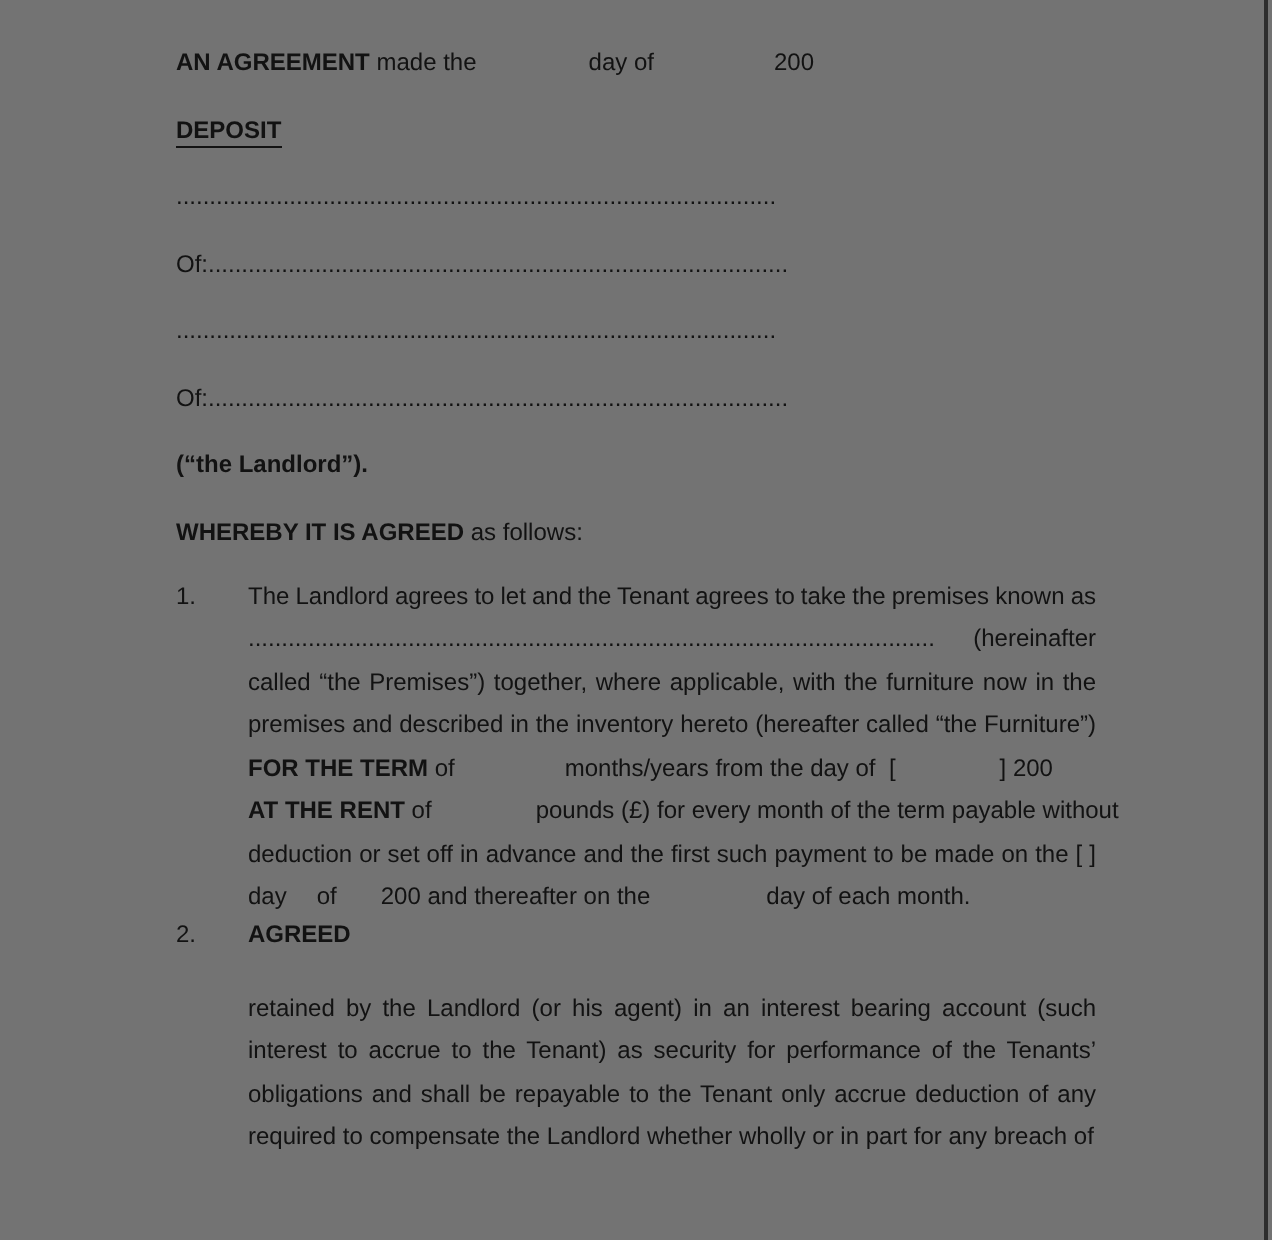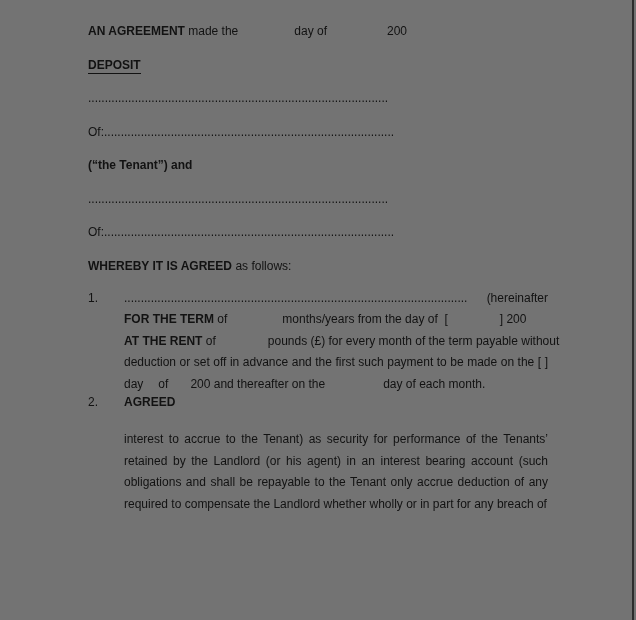--- a/index.html
+++ b/index.html
@@ -56,50 +56,53 @@
   <div class="content">
 
     <div class="tline"><span class="b">AN AGREEMENT</span> <span>made the</span><span class="sp" style="width:56px"></span><span>day of</span><span class="sp" style="width:60px"></span><span>200</span></div>
 
     <div class="tline"><span class="b u">DEPOSIT</span></div>
 
     <div class="tline"><span>..........................................................................................</span></div>
 
     <div class="tline"><span>Of:.......................................................................................</span></div>
 
-    <div class="tline"><span class="b">(“the Tenant”) and</span></div>
 
     <div class="tline"><span>..........................................................................................</span></div>
 
     <div class="tline"><span>Of:.......................................................................................</span></div>
 
+    <div class="tline"><span class="b">(“the Landlord”).</span></div>
 
     <div class="tline-short"><span class="b">WHEREBY IT IS AGREED</span> <span>as follows:</span></div>
 
     <div class="clause">
       <div class="num">1.</div>
       <div class="cbody">
+        <div class="cl just">The Landlord agrees to let and the Tenant agrees to take the premises known as</div>
         <div class="cl just"><span>.......................................................................................................</span> <span>(hereinafter</span></div>
+        <div class="cl just">called “the Premises”) together, where applicable, with the furniture now in the</div>
+        <div class="cl just">premises and described in the inventory hereto (hereafter called “the Furniture”)</div>
         <div class="cl"><span class="b">FOR THE TERM</span> <span>of</span><span class="sp" style="width:55px"></span><span>months/years from the day of</span>&nbsp; <span>[</span><span class="sp" style="width:52px"></span><span>] 200</span></div>
         <div class="cl"><span class="b">AT THE RENT</span> <span>of</span><span class="sp" style="width:52px"></span><span>pounds (£) for every month of the term payable without</span></div>
         <div class="cl just">deduction or set off in advance and the first such payment to be made on the [ ]</div>
         <div class="cl"><span>day</span><span class="sp" style="width:15px"></span><span>of</span><span class="sp" style="width:22px"></span><span>200 and thereafter on the</span><span class="sp" style="width:58px"></span><span>day of each month.</span></div>
       </div>
     </div>
 
     <div class="clause hrow">
       <div class="num">2.</div>
       <div class="cbody"><span class="b">AGREED</span></div>
     </div>
 
     <div class="clause">
       <div class="num"></div>
       <div class="cbody">
+        <div class="cl just">retained by the Landlord (or his agent) in an interest bearing account (such</div>
         <div class="cl just">interest to accrue to the Tenant) as security for performance of the Tenants’</div>
-        <div class="cl just">retained by the Landlord (or his agent) in an interest bearing account (such</div>
         <div class="cl just">obligations and shall be repayable to the Tenant only accrue deduction of any sums</div>
         <div class="cl">required to compensate the Landlord whether wholly or in part for any breach of</div>
       </div>
     </div>
 
   </div>
   <div class="page-edge"></div>
 </div>
 
 </body></html>

